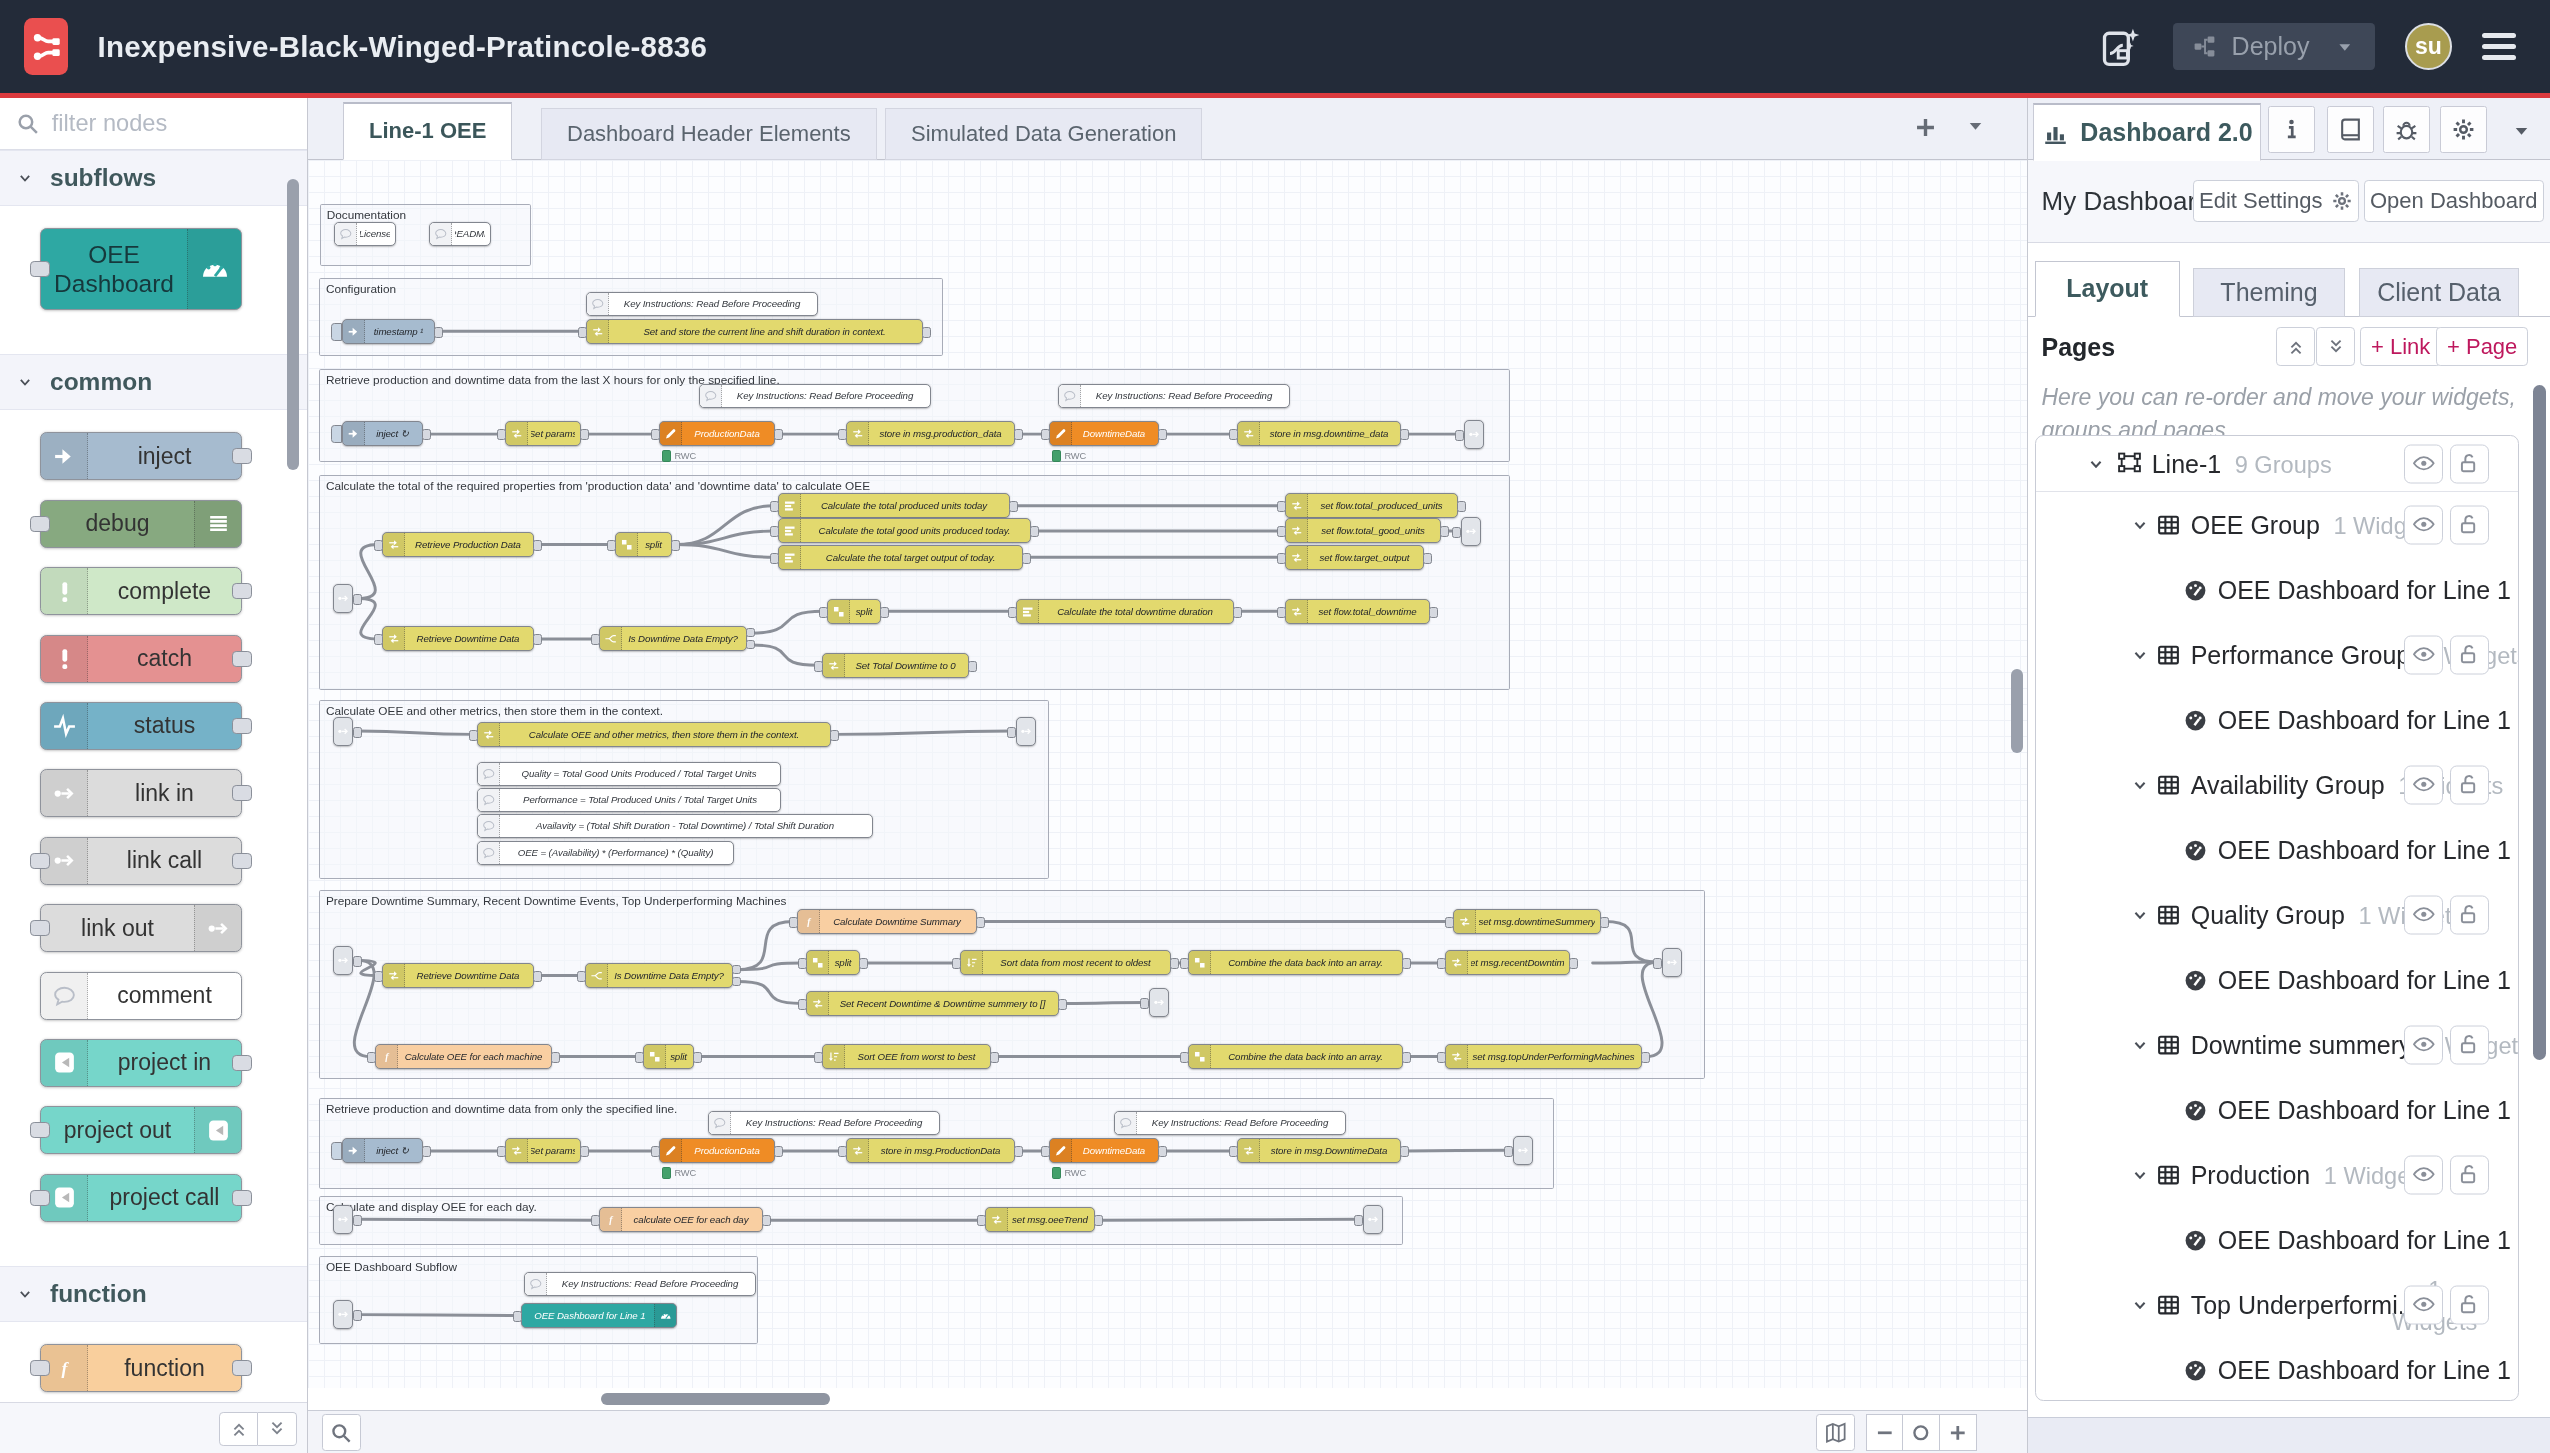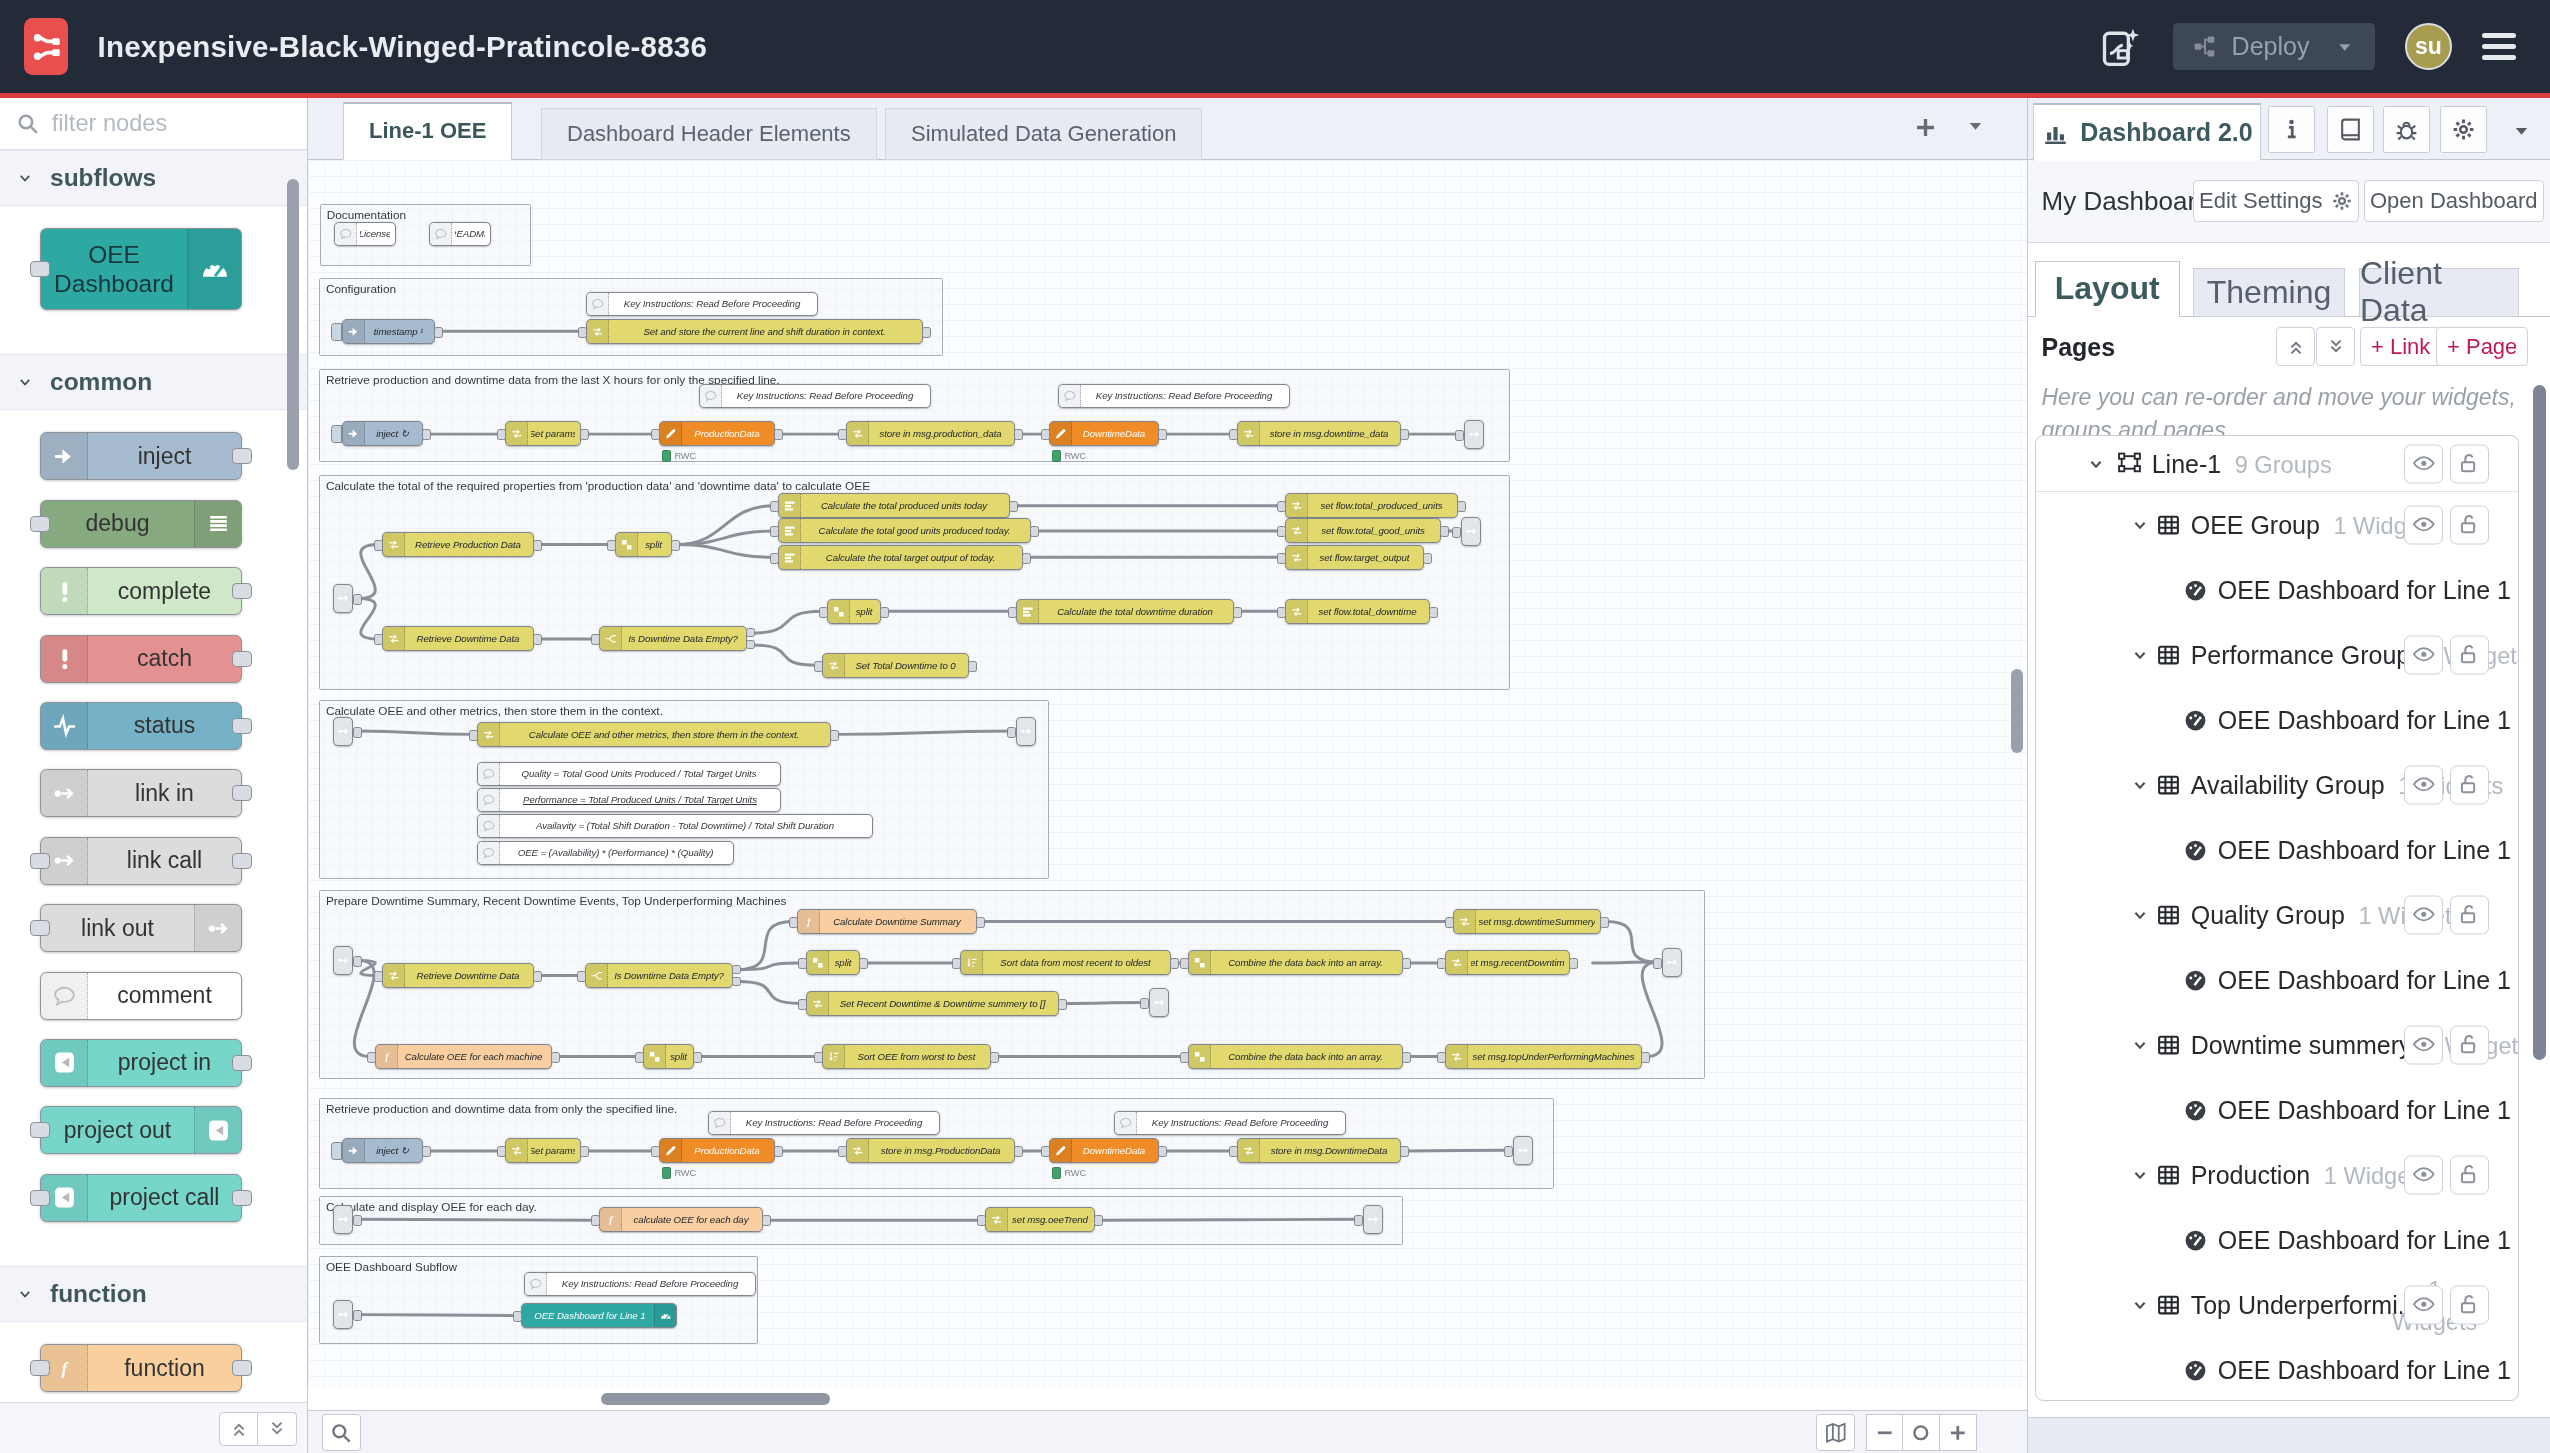--- a/index.html
+++ b/index.html
@@ -74,21 +74,21 @@
   
   .sidebar { position:absolute; left:2027px; top:98px; width:523px; height:1356px; background:#fff; border-left:0.8px solid #c6c8d1; }
   .s-tabbar { position:relative; height:62px; background:#eef0f7; border-bottom:0.8px solid #c2c4ce; }
   .s-tab { position:absolute; left:5px; top:5px; width:228px; height:58px; background:#fff; border:0.8px solid #c9cbd6; border-bottom:0.8px solid #fff; border-top:2.5px solid #b9bcc9; display:flex; align-items:center; justify-content:center; gap:10px; font-size:25px; font-weight:bold; color:#3d5a5e; z-index:2; overflow:hidden; }
   .s-btn { position:absolute; top:7.6px; width:47px; height:47px; background:#fdfdfe; border:0.8px solid #c9cbd6; border-radius:2.5px; display:flex; align-items:center; justify-content:center; color:#555b65; }
   .s-caret { position:absolute; top:20px; color:#555b65; }
   .s-toolbar { position:relative; height:83px; background:#f6f7fb; border-bottom:0.8px solid #d8dae4; }
   .s-name { position:absolute; left:13.5px; top:50%; transform:translateY(-50%); font-size:26px; color:#2e3338; }
   .s-tool-btn { position:absolute; top:20px; height:42px; background:#fff; border:0.8px solid #ccd0da; border-radius:4.2px; display:flex; align-items:center; gap:8.4px; padding:0 5px; font-size:22px; color:#555b63; white-space:nowrap; }
   .s-tabs2 { position:relative; height:74px; border-bottom:0.8px solid #c3c6d1; background:#fff; }
-  .s2-tab { position:absolute; bottom:-0.8px; height:49px; display:flex; align-items:center; justify-content:center; font-size:32px; background:#e7e9f3; border:0.8px solid #cdd0da; color:#56606c; }
+  .s2-tab { position:absolute; bottom:-0.8px; height:49px; display:flex; align-items:center; justify-content:center; font-size:25px; background:#e7e9f3; border:0.8px solid #cdd0da; color:#56606c; }
   .s2-tab.active { height:56px; background:#fff; border:0.8px solid #c3c6d1; border-bottom:0.8px solid #fff; font-weight:bold; color:#3d5a5e; z-index:2; }
   .pages-head { position:relative; height:59px; }
   .ph-label { position:absolute; left:13.5px; top:50%; transform:translateY(-50%); font-size:25px; font-weight:bold; color:#23272c; }
   .ph-btn { position:absolute; top:10px; height:39px; background:#fff; border:0.8px solid #ccd0da; border-radius:4.2px; display:flex; align-items:center; justify-content:center; gap:5px; color:#be185d; font-size:22px; padding:0 10px; }
   .pages-desc { padding:5px 17px 0 13.5px; font-size:23px; font-style:italic; color:#9aa0a8; line-height:1.45; width:506px; }
   .tree { position:absolute; left:6.7px; top:337px; width:484px; height:966px; border:0.8px solid #c9ccd6; border-radius:8.4px; background:#fff; overflow:hidden; }
   .t-row { position:relative; height:65px; }
   .t-row.page { height:56px; border-bottom:0.8px solid #e1e3ea; }
   .t-chev { position:absolute; top:50%; transform:translateY(-50%); color:#4a4f57; display:flex; }
   .t-ic { position:absolute; top:50%; transform:translateY(-50%); color:#26292e; display:flex; }
@@ -835,21 +835,21 @@
             </svg>
           </div>
           <div class="fnode-label" style="left:25px; right:5px; color:#33373d;">Quality = Total Good Units Produced / Total Target Units</div>
         </div>
         <div class="fnode comment" style="left: 169px; top: 628px; width: 304px; height: 23.6px; background: rgb(255, 255, 255);">
           <div class="fnode-icon left">
             <svg viewBox="0 0 24 24" width="13.5" height="13.5" style="color:#b9bec8; display:block;">
               <path d="M12 4.5c-5 0-9 2.9-9 6.5 0 2 1.2 3.8 3.2 5L5 20.5l4.7-2.6c.74.15 1.5.23 2.3.23 5 0 9-2.9 9-6.5S17 4.5 12 4.5z" stroke="currentColor" stroke-width="1.8" fill="none"></path>
             </svg>
           </div>
-          <div class="fnode-label" style="left:25px; right:3px; color:#33373d;text-decoration:underline;">Performance = Total Produced Units / Total Target Units</div>
+          <div class="fnode-label" style="left:25px; right:3px; color:#33373d;">Performance = Total Produced Units / Total Target Units</div>
         </div>
         <div class="fnode comment" style="left: 169px; top: 654px; width: 396px; height: 23.6px; background: rgb(255, 255, 255);">
           <div class="fnode-icon left">
             <svg viewBox="0 0 24 24" width="13.5" height="13.5" style="color:#b9bec8; display:block;">
               <path d="M12 4.5c-5 0-9 2.9-9 6.5 0 2 1.2 3.8 3.2 5L5 20.5l4.7-2.6c.74.15 1.5.23 2.3.23 5 0 9-2.9 9-6.5S17 4.5 12 4.5z" stroke="currentColor" stroke-width="1.8" fill="none"></path>
             </svg>
           </div>
           <div class="fnode-label" style="left:25px; right:5px; color:#33373d;">Availavity = (Total Shift Duration - Total Downtime) / Total Shift Duration</div>
         </div>
         <div class="fnode comment" style="left: 169px; top: 681px; width: 257px; height: 23.6px; background: rgb(255, 255, 255);">

